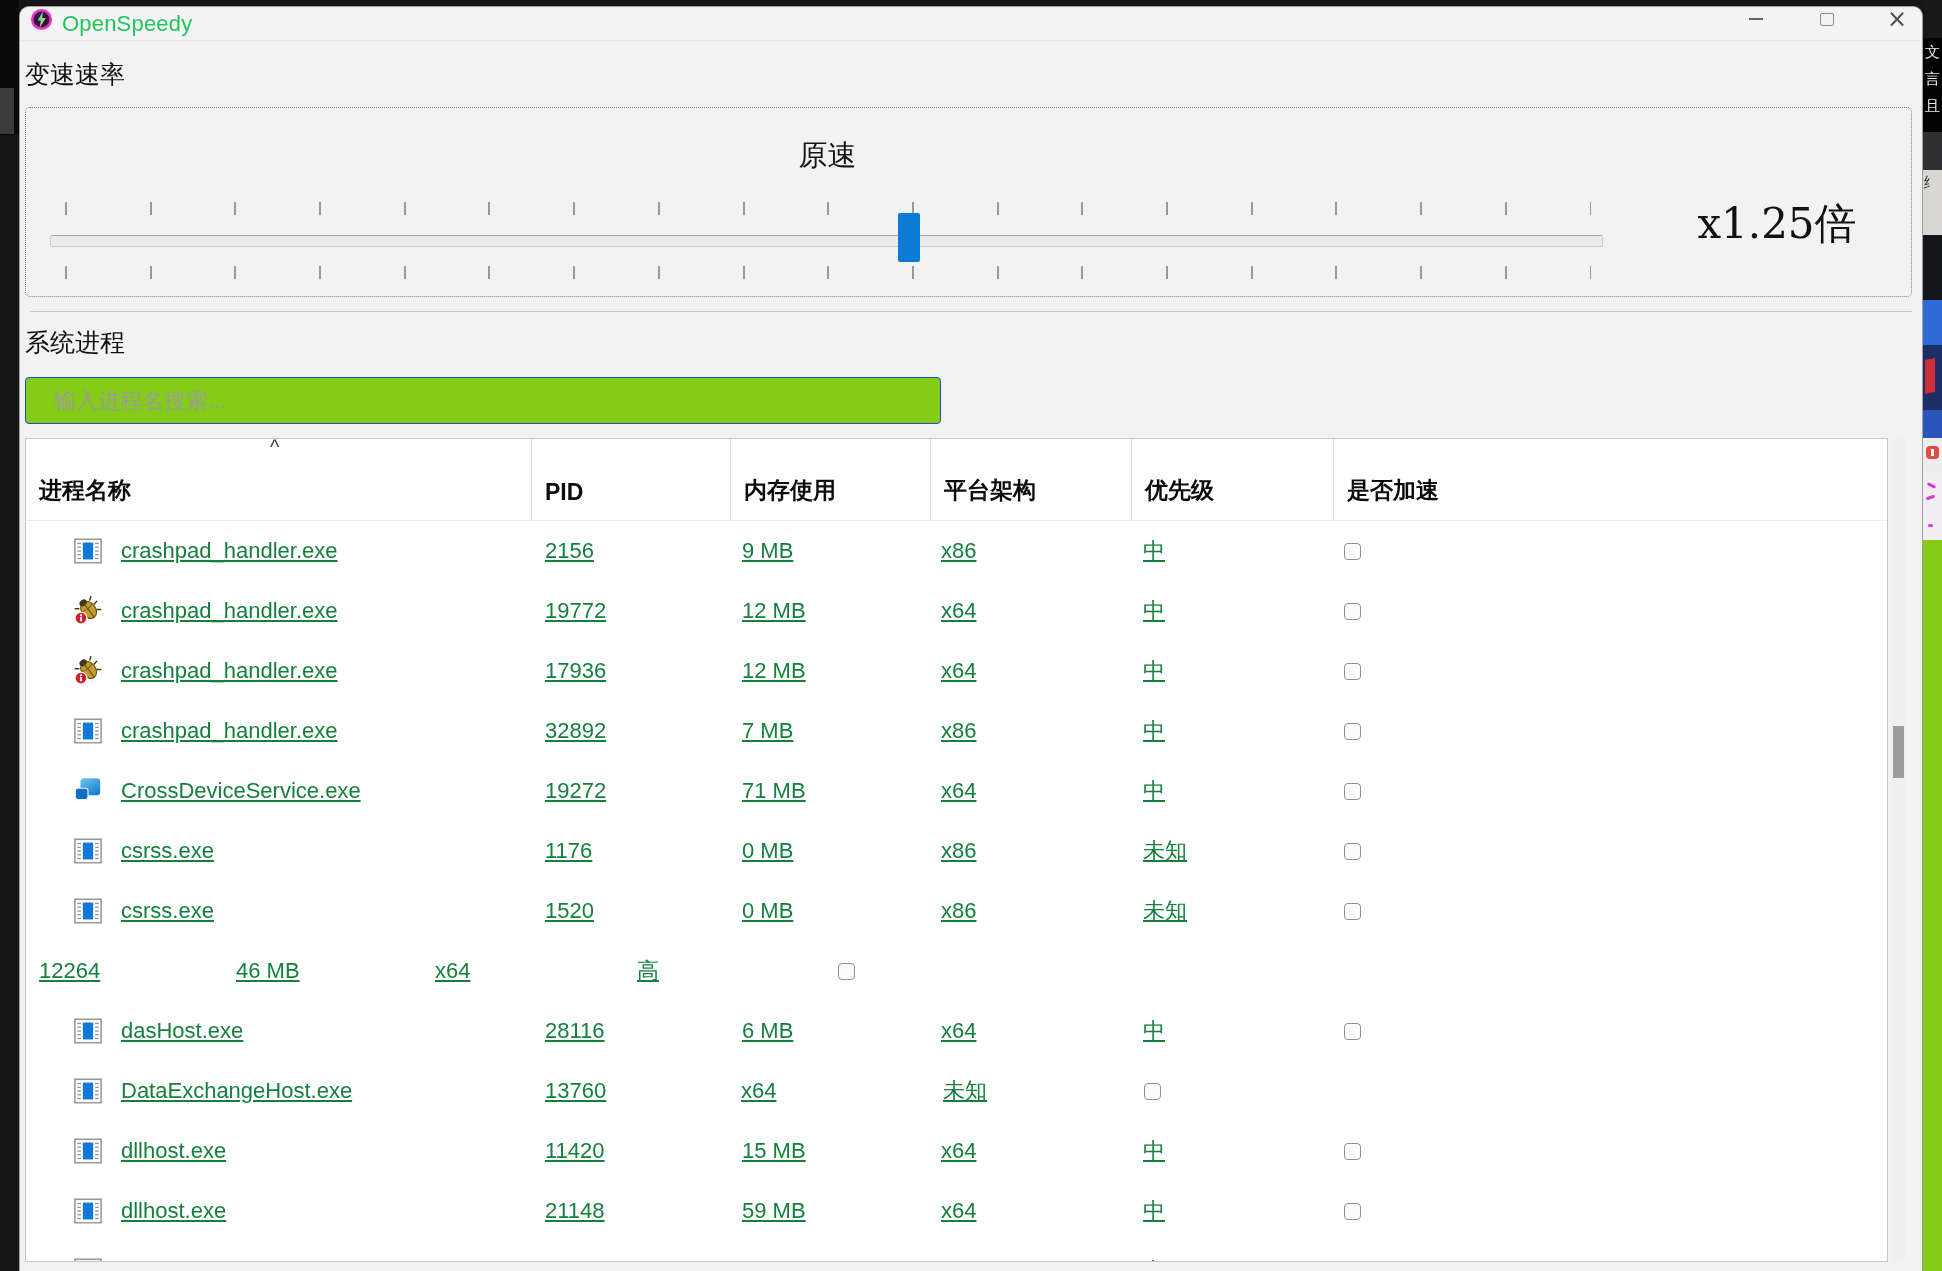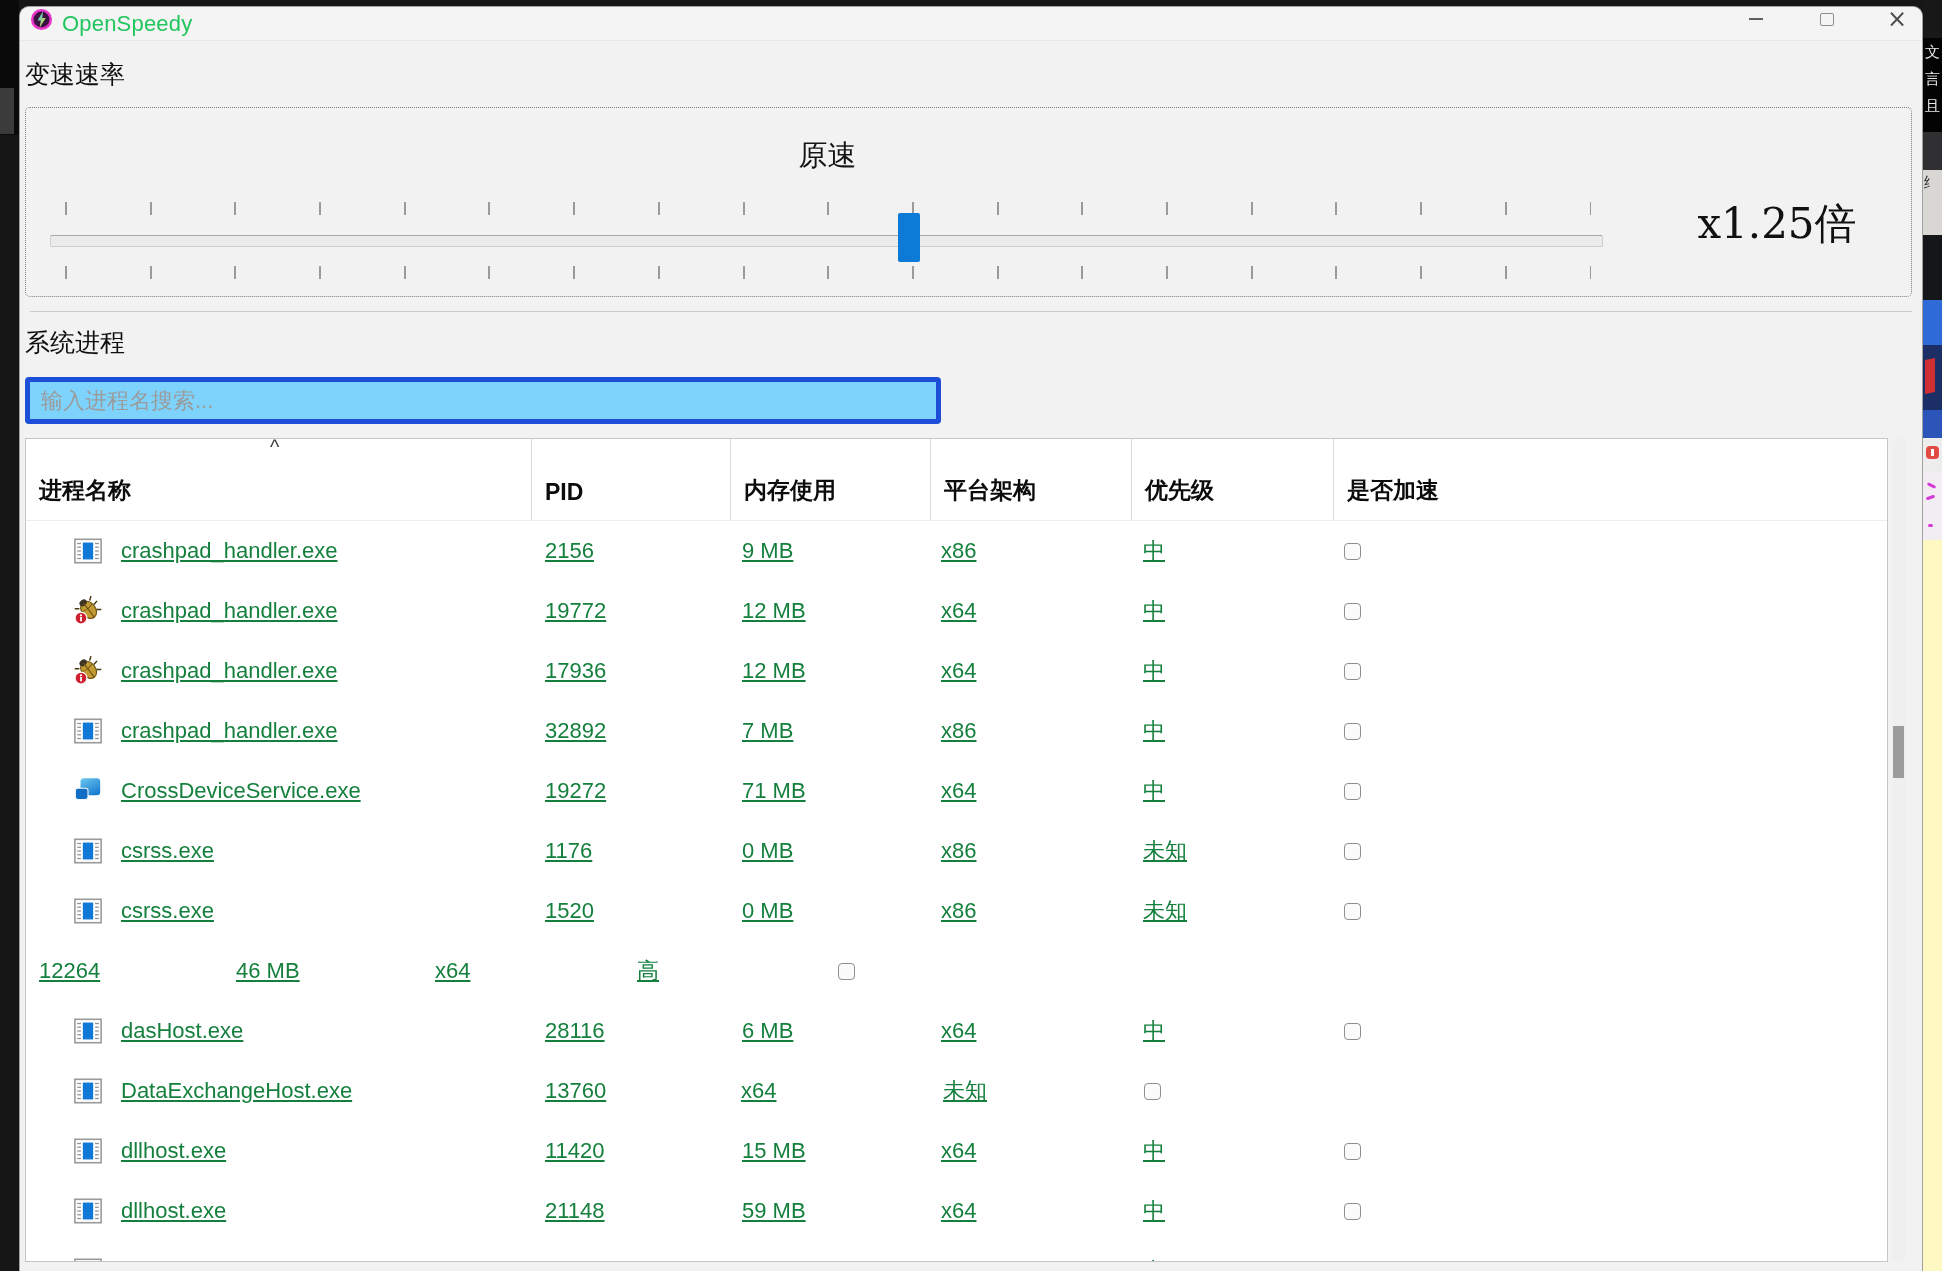--- a/index.html
+++ b/index.html
@@ -1,21 +1,21 @@
 <!DOCTYPE html>
 <html><head>
 <meta charset="utf-8">
 <style>
   html,body{margin:0;padding:0;}
   .screen{position:relative;width:1942px;height:1271px;background:#161616;overflow:hidden;
           font-family:"Liberation Sans","DejaVu Sans",sans-serif;color:#161616;}
   
   .bg-left-patch{position:absolute;left:0;top:0;width:19px;height:135px;background:#0a0a0a;}
   .bg-left-light{position:absolute;left:0;top:88px;width:14px;height:46px;background:#3b3b3b;}
-  .bg-right{position:absolute;left:1923px;top:0;width:19px;height:1271px;background:#fef9c3;}
+  .bg-right{position:absolute;left:1923px;top:0;width:19px;height:1271px;background:#84cc16;}
   .bg-right .b1{position:absolute;left:0;top:0;width:19px;height:38px;background:#181818;}
   .bg-right .b2{position:absolute;left:0;top:38px;width:19px;height:94px;background:#030303;color:#e8e8e8;
                 font-size:15px;line-height:27px;overflow:hidden;padding-left:2px;box-sizing:border-box;}
   .bg-right .b3{position:absolute;left:0;top:132px;width:19px;height:38px;background:#303032;}
   .bg-right .b4{position:absolute;left:0;top:170px;width:19px;height:65px;background:#d8d7d3;color:#2a2a2a;
                 font-size:14px;line-height:24px;overflow:hidden;}
   .bg-right .b5{position:absolute;left:0;top:235px;width:19px;height:65px;background:#14161a;}
   .bg-right .b6{position:absolute;left:0;top:300px;width:19px;height:45px;background:#2e6bd6;}
   .bg-right .b7{position:absolute;left:0;top:345px;width:19px;height:65px;background:#1b2f66;}
   .bg-right .b7 .red{position:absolute;left:2px;top:14px;width:10px;height:34px;background:#cf2e33;transform:skewY(-12deg);}
@@ -53,21 +53,21 @@
   .ticks-top{top:202px;}
   .ticks-bottom{top:266px;}
   .slider-track{position:absolute;left:50px;top:235px;width:1553px;height:12px;background:#ebebeb;
                 border:1px solid #cdcdcd;border-top-color:#a8a8a8;border-radius:2px;box-sizing:border-box;}
   .slider-handle{position:absolute;left:898px;top:213px;width:22px;height:49px;background:#0b7bd7;border-radius:2px;}
   .multiplier{position:absolute;left:1677px;top:196px;width:200px;text-align:center;font-size:42px;color:#111;
               font-family:"DejaVu Serif","Liberation Serif",serif;}
   .section-divider{position:absolute;left:30px;top:311px;width:1882px;height:1px;background:#c9c9c9;}
   .h-proc{left:25px;top:326px;}
   .search-input{position:absolute;left:25px;top:377px;width:916px;height:47px;box-sizing:border-box;
-                border:5px solid #1d4ed8;border-radius:4px;background:#7dd3fc;font-size:22px;padding:0 11px;
+                border:1px solid #1d4ed8;border-radius:4px;background:#84cc16;font-size:22px;padding:0 28px;
                 color:#1c1c1c;outline:none;font-family:inherit;}
   .search-input::placeholder{color:#9b9b9b;}
   
   .ptable{position:absolute;left:25px;top:438px;width:1863px;height:824px;background:#fff;
           border:1px solid #c6c6c6;box-sizing:border-box;overflow:hidden;}
   .thead{position:relative;display:flex;height:82px;border-bottom:1px solid #ececec;box-sizing:border-box;}
   .thcell{display:flex;align-items:flex-end;padding:0 0 14px 13px;font-weight:bold;font-size:23px;color:#0c0c0c;
           border-right:1px solid #d8d8d8;box-sizing:border-box;}
   .thcell:last-child{border-right:none;}
   .sort-caret{position:absolute;left:244px;top:-3px;font-size:20px;color:#3c3c3c;font-weight:normal;}

